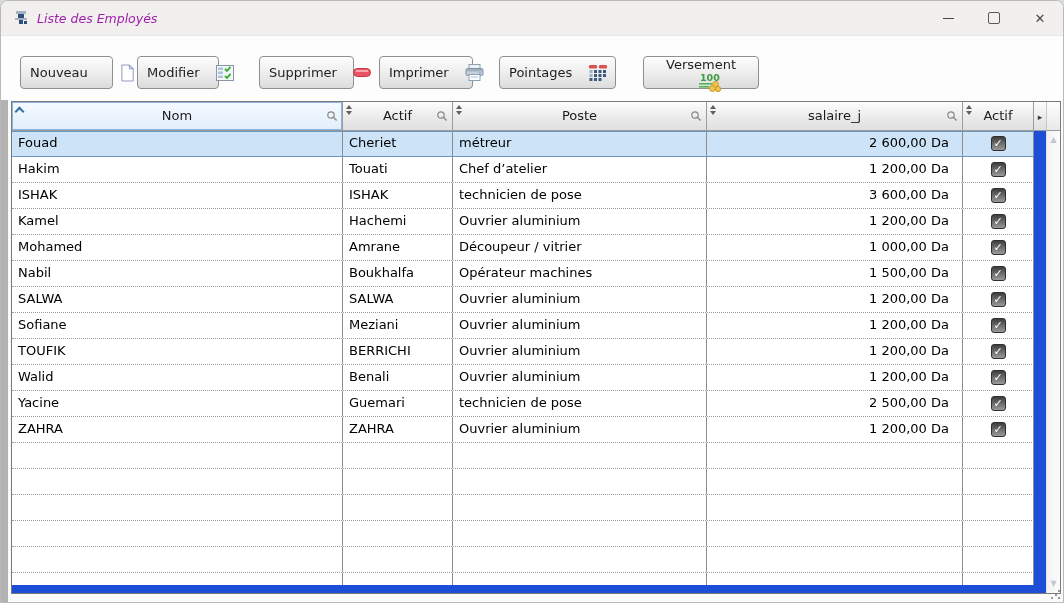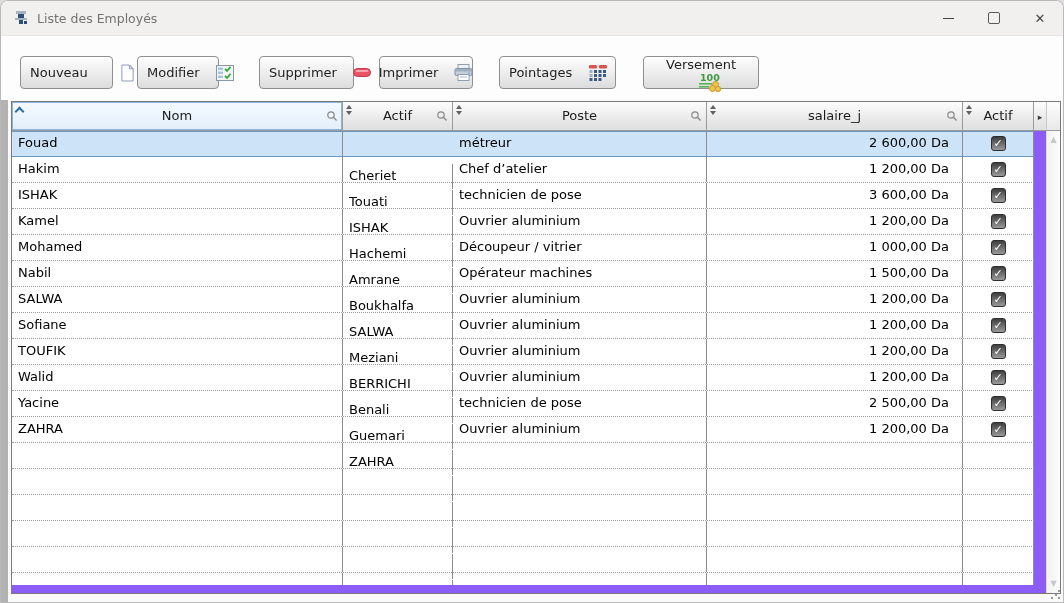--- a/index.html
+++ b/index.html
@@ -6,51 +6,51 @@
   body{width:1064px;height:603px;position:relative;overflow:hidden;
        font-family:"DejaVu Sans","Liberation Sans",sans-serif;}
 
   .window{position:absolute;inset:0;background:#fbfbfb;border:1px solid #b9b9b9;
           border-radius:8px 8px 0 0;overflow:hidden;box-sizing:border-box;}
 
   
   .titlebar{position:absolute;top:0;left:0;right:0;height:34px;background:#f1f0ee;
             border-bottom:1px solid #e6e5e3;display:flex;align-items:center;}
   .app-icon{margin-left:12px;width:16px;height:16px;flex:0 0 16px;}
-  .title-text{margin-left:8px;font-size:12.5px;color:#737373;}
+  .title-text{margin-left:8px;font-size:12.5px;color:#a21caf;font-style:italic;}
   .win-controls{position:absolute;right:0;top:0;height:34px;display:flex;}
   .win-btn{width:46px;height:34px;display:flex;align-items:center;justify-content:center;
            color:#474747;font-size:13px;cursor:default;}
   .min-glyph{display:block;width:11px;height:0;border-top:1px solid #474747;}
   .max-glyph{display:block;width:10px;height:10px;border:1px solid #5a5a5a;border-radius:2px;}
   .close-glyph{font-size:13px;color:#474747;}
 
   
   .toolbar{position:absolute;top:35px;left:0;right:0;height:64px;background:#fdfdfd;}
   .tbtn{position:absolute;top:20px;height:33px;box-sizing:border-box;
         border:1px solid #8f8f8f;border-radius:4px;
         background:linear-gradient(#fdfdfd,#ececec 55%,#dcdcdc);
         box-shadow:inset 0 1px 0 #ffffff;
         display:flex;align-items:center;justify-content:space-between;
         padding:0 9px;font-size:13px;color:#1e1e1e;cursor:default;}
   .tbtn .lbl{white-space:nowrap;}
   .tbtn .ticon{margin-left:16px;display:flex;align-items:center;}
   #btn-nouveau{left:19px;width:93px;gap:16px;}
   #btn-modifier{left:136px;width:82px;}
   #btn-supprimer{left:258px;width:95px;}
-  #btn-imprimer{left:378px;width:94px;justify-content:center;}
+  #btn-imprimer{left:378px;width:94px;}
   #btn-pointages{left:498px;width:117px;}
   #btn-versement{left:642px;width:116px;flex-direction:column;}
 
   
   .left-strip{position:absolute;left:0;top:35px;bottom:0;width:7px;background:#b2b2b2;}
 
   
   .grid{position:absolute;left:10px;top:100px;width:1050px;height:493px;
-        border:1px solid #7a7a7a;background:#8b5cf6;box-sizing:border-box;}
+        border:1px solid #7a7a7a;background:#1d4ed8;box-sizing:border-box;}
   .grid-header{position:absolute;top:0;left:0;right:0;height:29px;display:flex;}
   .hcell{position:relative;box-sizing:border-box;height:29px;line-height:27px;
          text-align:center;font-size:13px;color:#1c1c1c;
          background:linear-gradient(#fdfdfd,#e9e9e9 60%,#e0e0e0);
          border-right:1px solid #9b9b9b;border-bottom:1px solid #9b9b9b;cursor:default;}
   .hcell.sorted{background:linear-gradient(#f5faff,#e2eefa);
                 box-shadow:inset 0 0 0 1px #8db4de;}
   .h-nom{width:331px;}.h-prenom{width:110px;}.h-poste{width:254px;}
   .h-salaire{width:256px;}.h-actif{width:71px;}
   .h-chooser{width:13px;border-right:1px solid #c9c9c9;}
@@ -67,21 +67,21 @@
   .chooser-glyph{font-size:9px;color:#3a3a3a;line-height:27px;}
 
   .grid-body{position:absolute;top:29px;left:0;width:1022px;bottom:8px;overflow:hidden;}
   .grid-row{display:flex;height:26px;box-sizing:border-box;
             border-bottom:1px dotted #9c9c9c;background:#fff;}
   .grid-row.selected{background:#cde3f8;border-bottom:1px solid #6f96bd;
                      box-shadow:inset 0 1px 0 #6f96bd;}
   .cell{box-sizing:border-box;height:100%;font-size:13px;color:#000;
         line-height:24px;white-space:nowrap;overflow:hidden;
         border-right:1px solid #8c8c8c;padding:0 6px;}
-  .c-nom{width:331px;}.c-prenom{width:110px;margin-top:33px;}.c-poste{width:254px;}
+  .c-nom{width:331px;}.c-prenom{width:110px;}.c-poste{width:254px;}
   .c-salaire{width:256px;text-align:right;padding-right:13px;}
   .c-actif{width:71px;display:flex;align-items:center;justify-content:center;padding:0;}
   .checkbox{width:15px;height:15px;box-sizing:border-box;border:1px solid #2e2e2e;
             border-radius:3px;background:linear-gradient(#3e3e3e,#9a9a9a);
             color:#fff;font-size:11px;line-height:13px;text-align:center;}
 
   .vscroll{position:absolute;top:29px;right:0;width:13px;bottom:0;
            background:linear-gradient(90deg,#f2f2f2,#fcfcfc);
            border-left:1px solid #e2e2e2;}
   .scroll-arrow{position:absolute;left:0;width:13px;height:14px;text-align:center;

